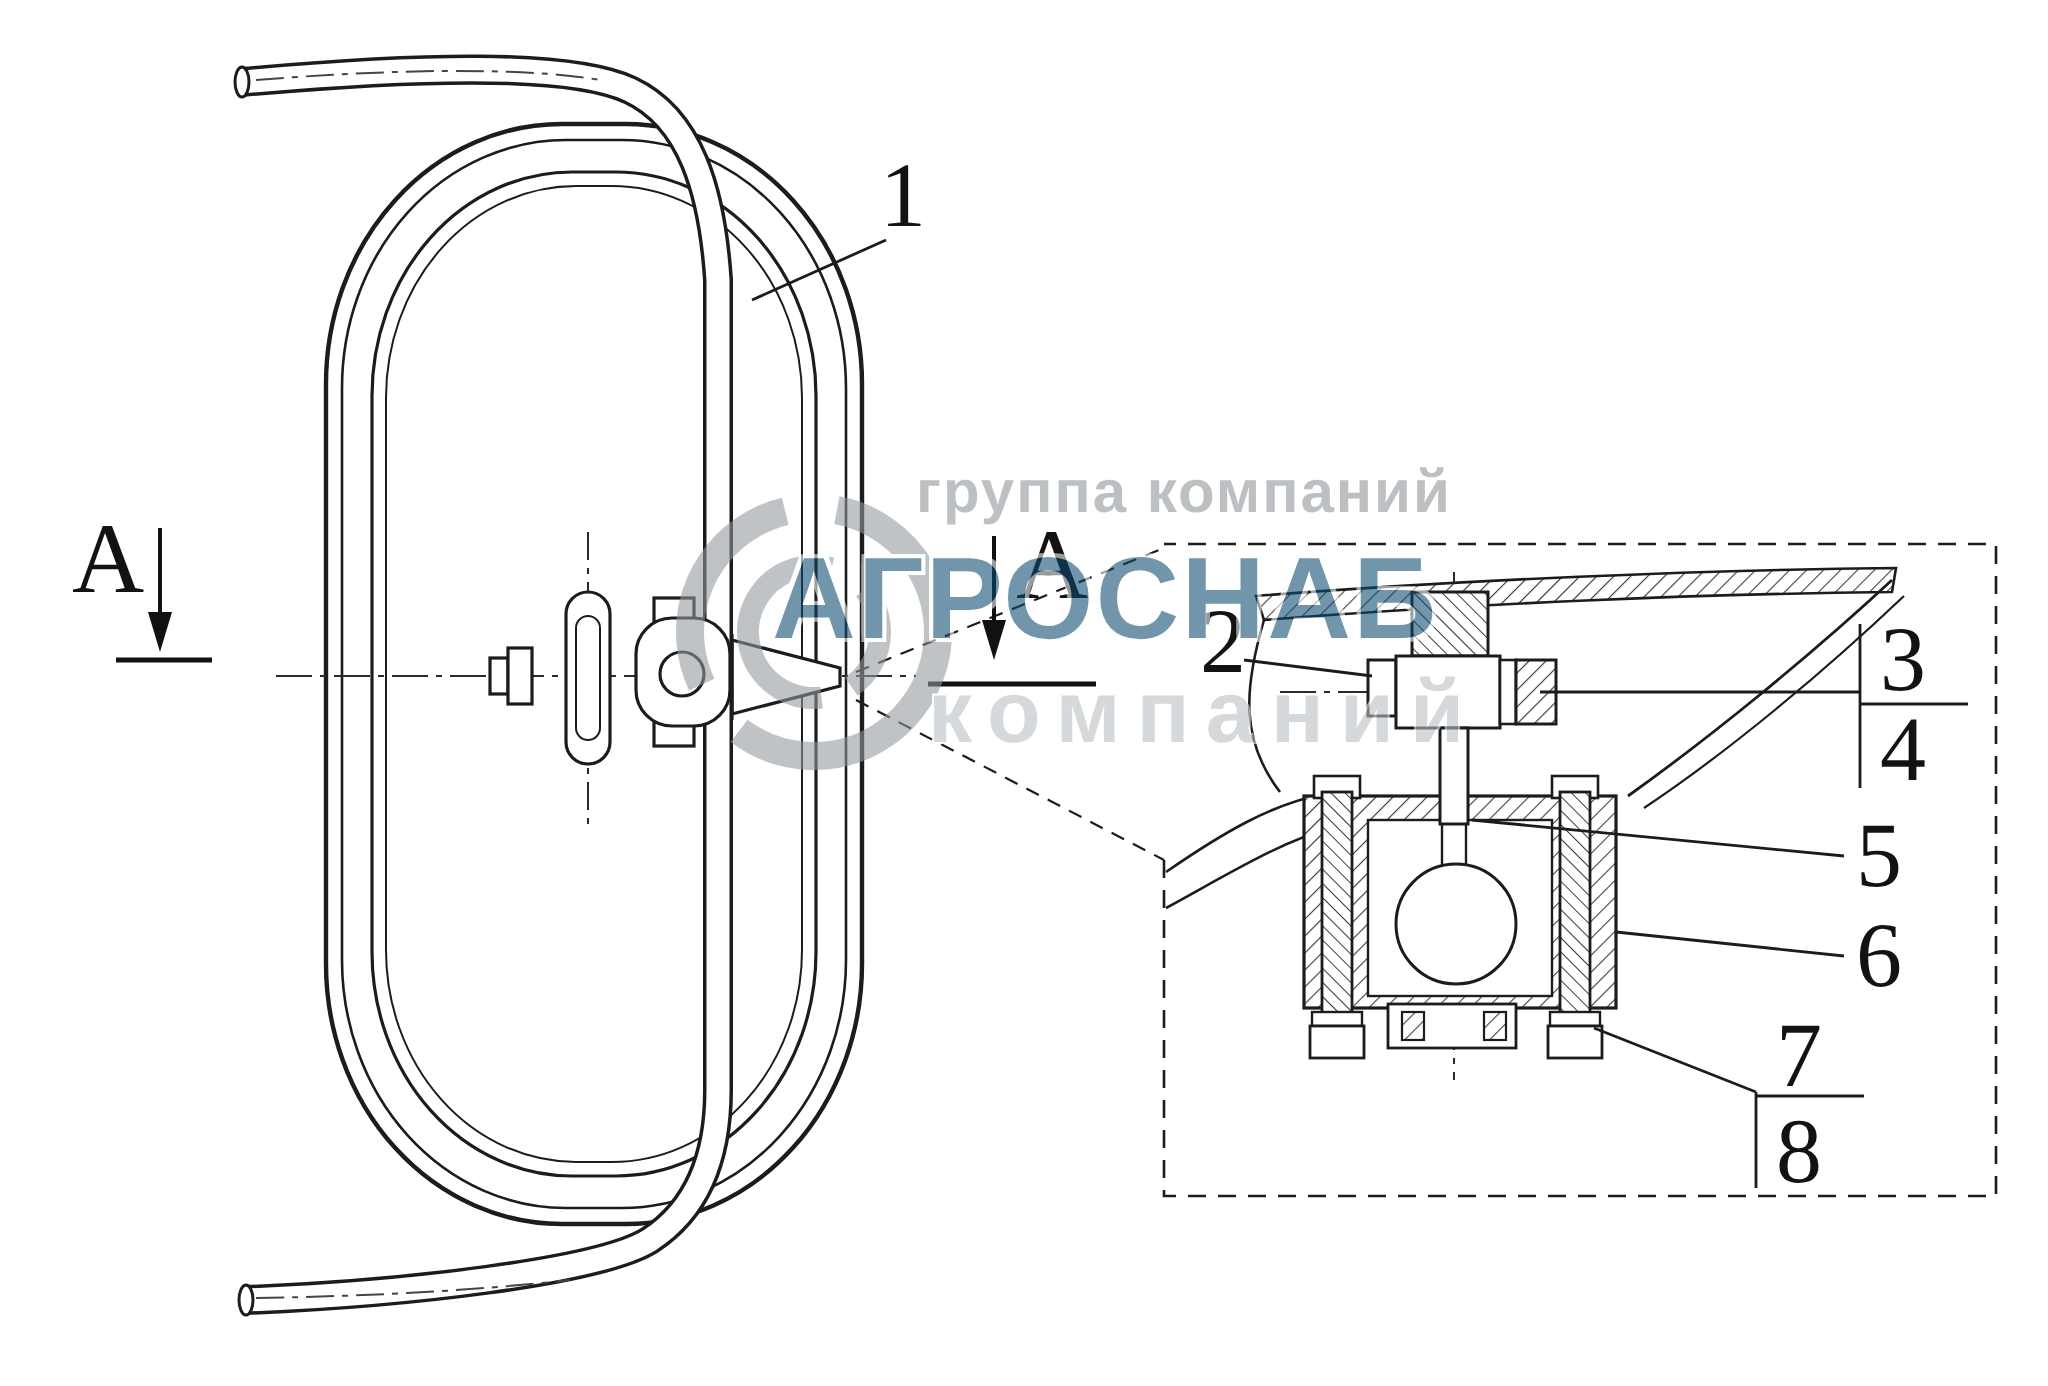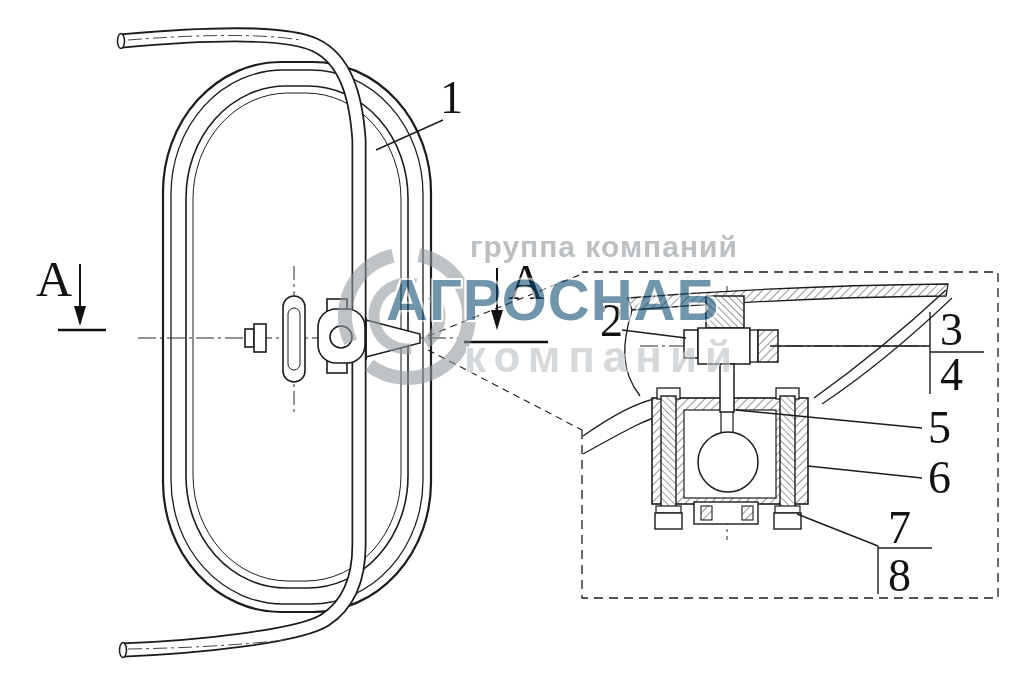--- a/index.html
+++ b/index.html
@@ -2,21 +2,21 @@
 <html><head>
 <meta charset="utf-8">
 <style>
   html,body{margin:0;padding:0;background:#ffffff;}
   .stage{position:relative;width:1024px;height:693px;background:#ffffff;overflow:hidden;
          font-family:"Liberation Sans",sans-serif;}
   .drawing{position:absolute;left:0;top:0;}
   .watermark{position:absolute;left:322px;top:222px;width:470px;height:185px;opacity:.58;
              pointer-events:none;z-index:5;}
   .wm-logo{position:absolute;left:0;top:6px;}
-  .wm-line1{position:absolute;left:148px;top:8px;font:700 30px "Liberation Sans",sans-serif;
+  .wm-line1{position:absolute;left:136px;top:8px;font:700 30px "Liberation Sans",sans-serif;
             color:#8d9398;letter-spacing:1px;white-space:nowrap;text-align:right;}
   .wm-line2{position:absolute;left:64px;top:44px;font:800 58px "Liberation Sans",sans-serif;
             color:#0c4a6e;letter-spacing:1px;white-space:nowrap;
             text-shadow:2px 2px 0 #fff,-2px -2px 0 #fff,2px -2px 0 #fff,-2px 2px 0 #fff;}
   .wm-line3{position:absolute;left:142px;top:110px;font:700 44px "Liberation Sans",sans-serif;
             color:#b9bec2;letter-spacing:8px;white-space:nowrap;
             text-shadow:1px 1px 0 #fff,-1px -1px 0 #fff;}
   text{font-family:"Liberation Serif",serif;fill:#121212;}
 </style>
 </head>

